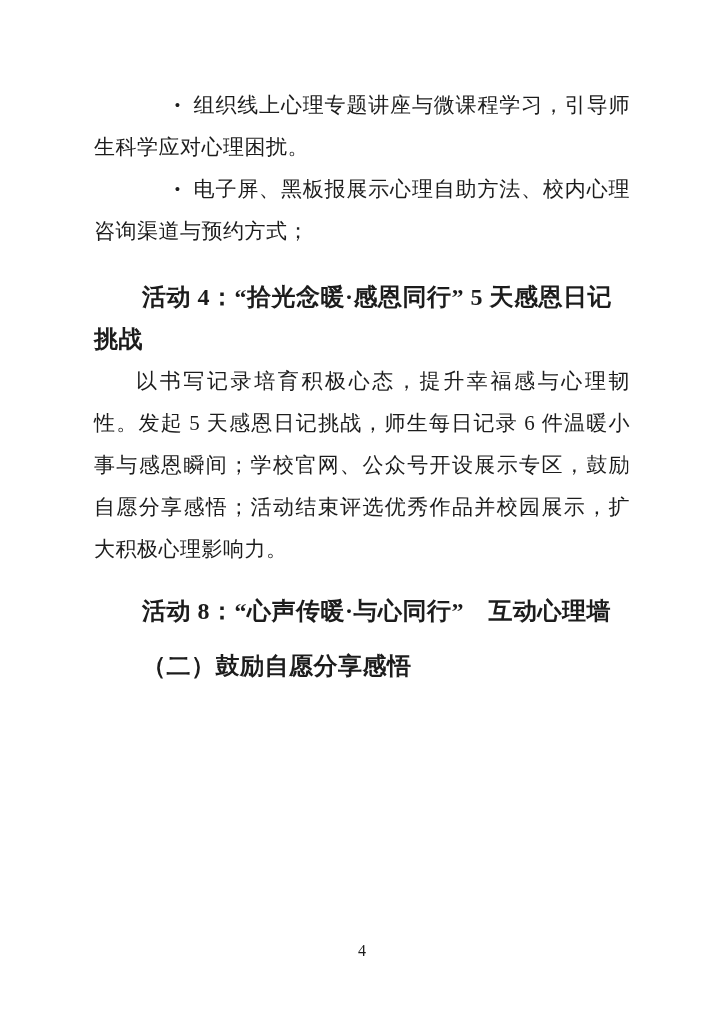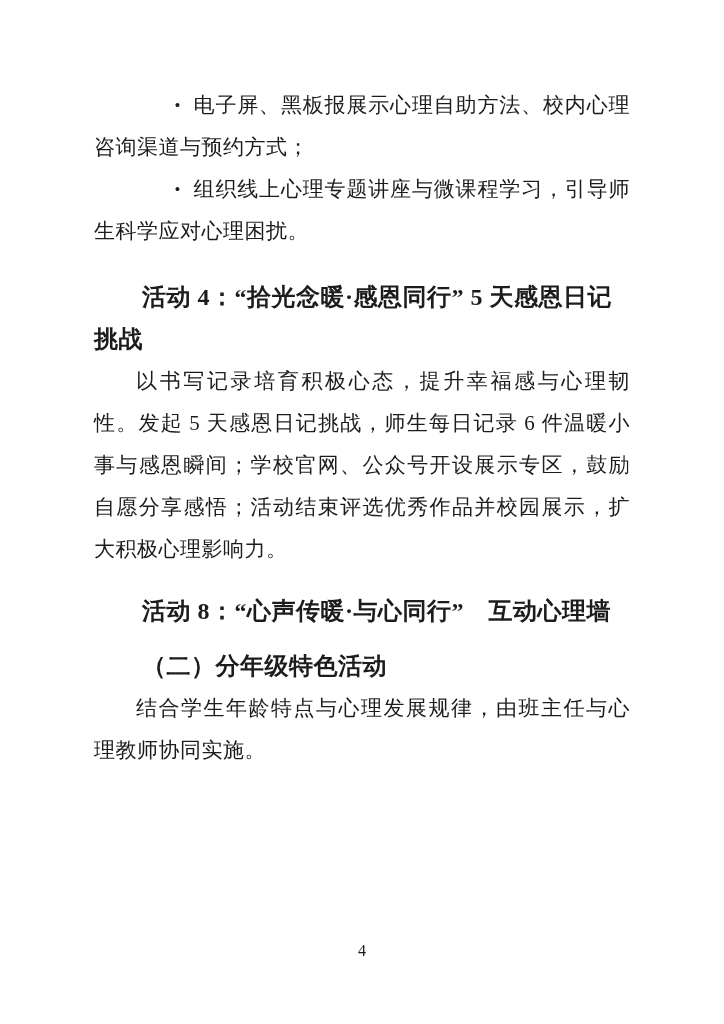--- a/index.html
+++ b/index.html
@@ -56,31 +56,30 @@
     line-height: 20px;
     color: #1c1c1c;
   }
 </style>
 </head>
 <body>
 
 <div class="page">
   <div class="content">
 
+    <p class="para last-left"><span class="bullet-mark">•</span><span>组织线上心理专题讲座与微课程学习，引导师生科学应对心理困扰。</span></p>
+
     <p class="para last-left"><span class="bullet-mark">•</span><span>电子屏、黑板报展示心理自助方法、校内心理咨询渠道与预约方式；</span></p>
-
-    <p class="para last-left"><span class="bullet-mark">•</span><span>组织线上心理专题讲座与微课程学习，引导师生科学应对心理困扰。</span></p>
 
     <p class="heading h-act4">活动 4：“拾光念暖·感恩同行” 5 天感恩日记挑战</p>
 
     <p class="para last-left">以书写记录培育积极心态，提升幸福感与心理韧性。发起 5 天感恩日记挑战，师生每日记录 6 件温暖小事与感恩瞬间；学校官网、公众号开设展示专区，鼓励自愿分享感悟；活动结束评选优秀作品并校园展示，扩大积极心理影响力。</p>
 
     <p class="heading h-act5">活动 8：“心声传暖·与心同行”　互动心理墙</p>
 
 
-    <p class="heading h-sec2">（二）分年级特色活动</p>
+    <p class="heading h-sec2">（二）鼓励自愿分享感悟</p>
 
-    <p class="para last-left">结合学生年龄特点与心理发展规律，由班主任与心理教师协同实施。</p>
 
   </div>
 
   <div class="footer">4</div>
 </div>
 
 </body></html>

